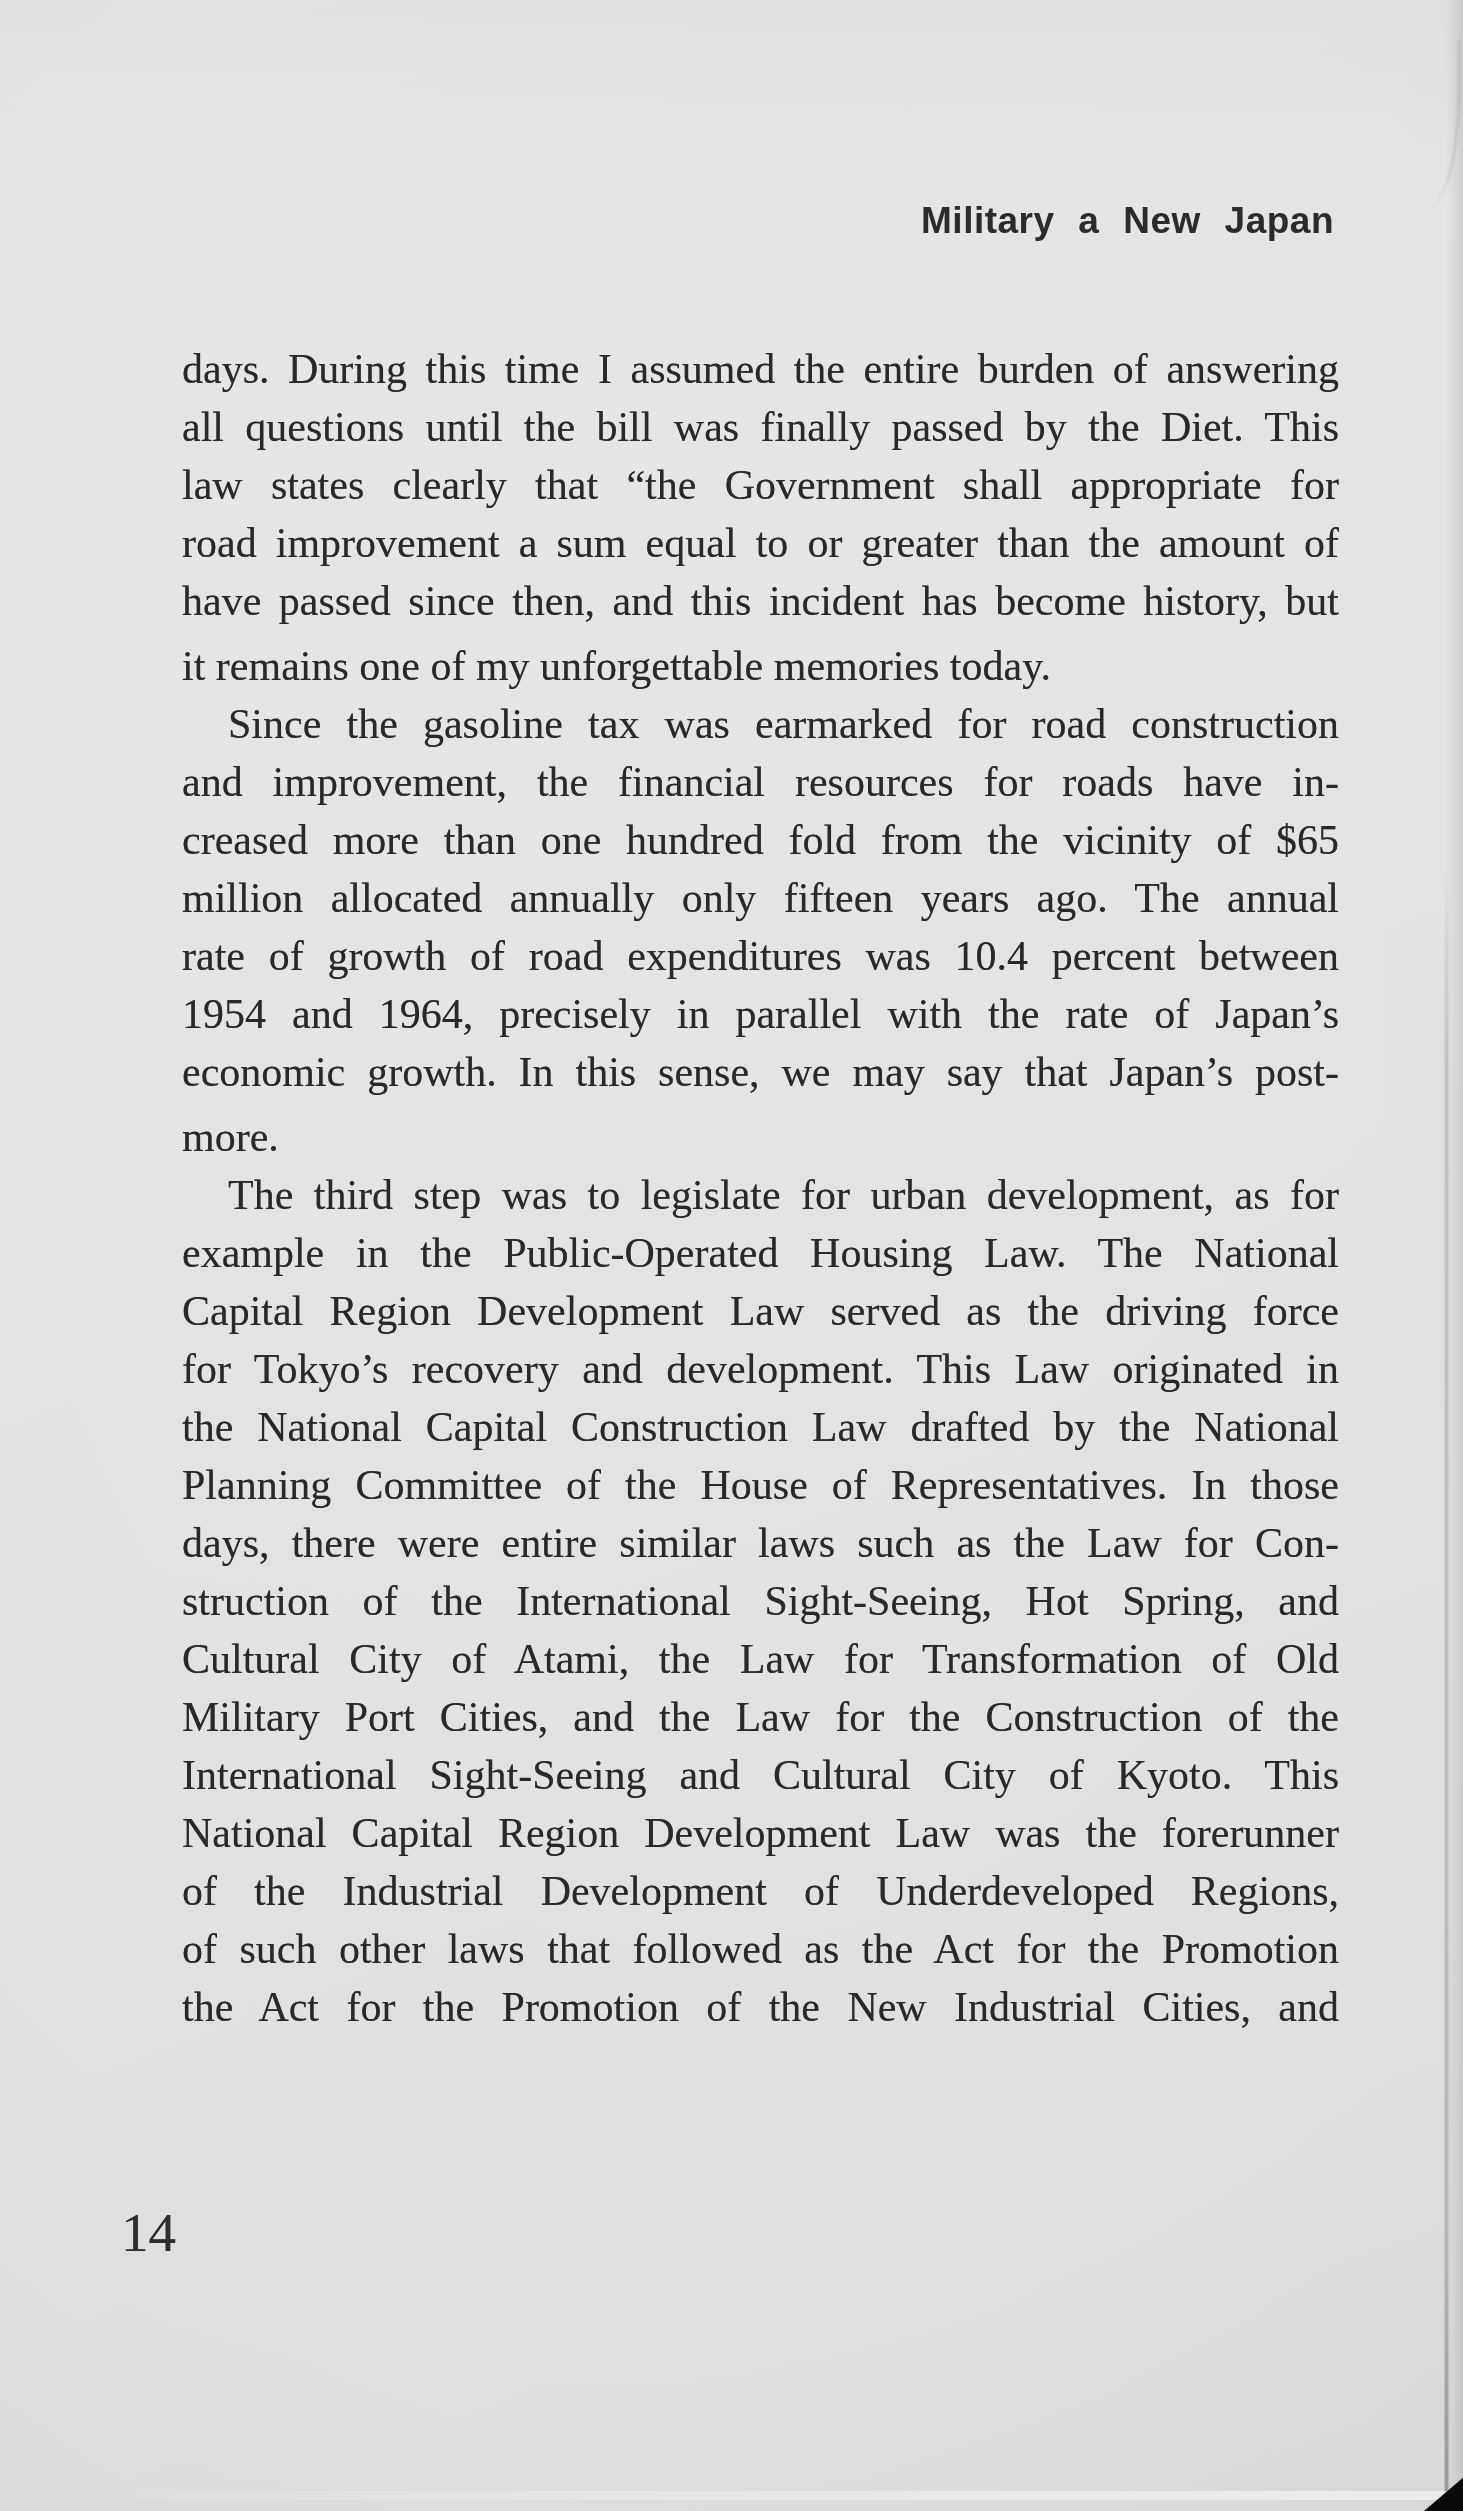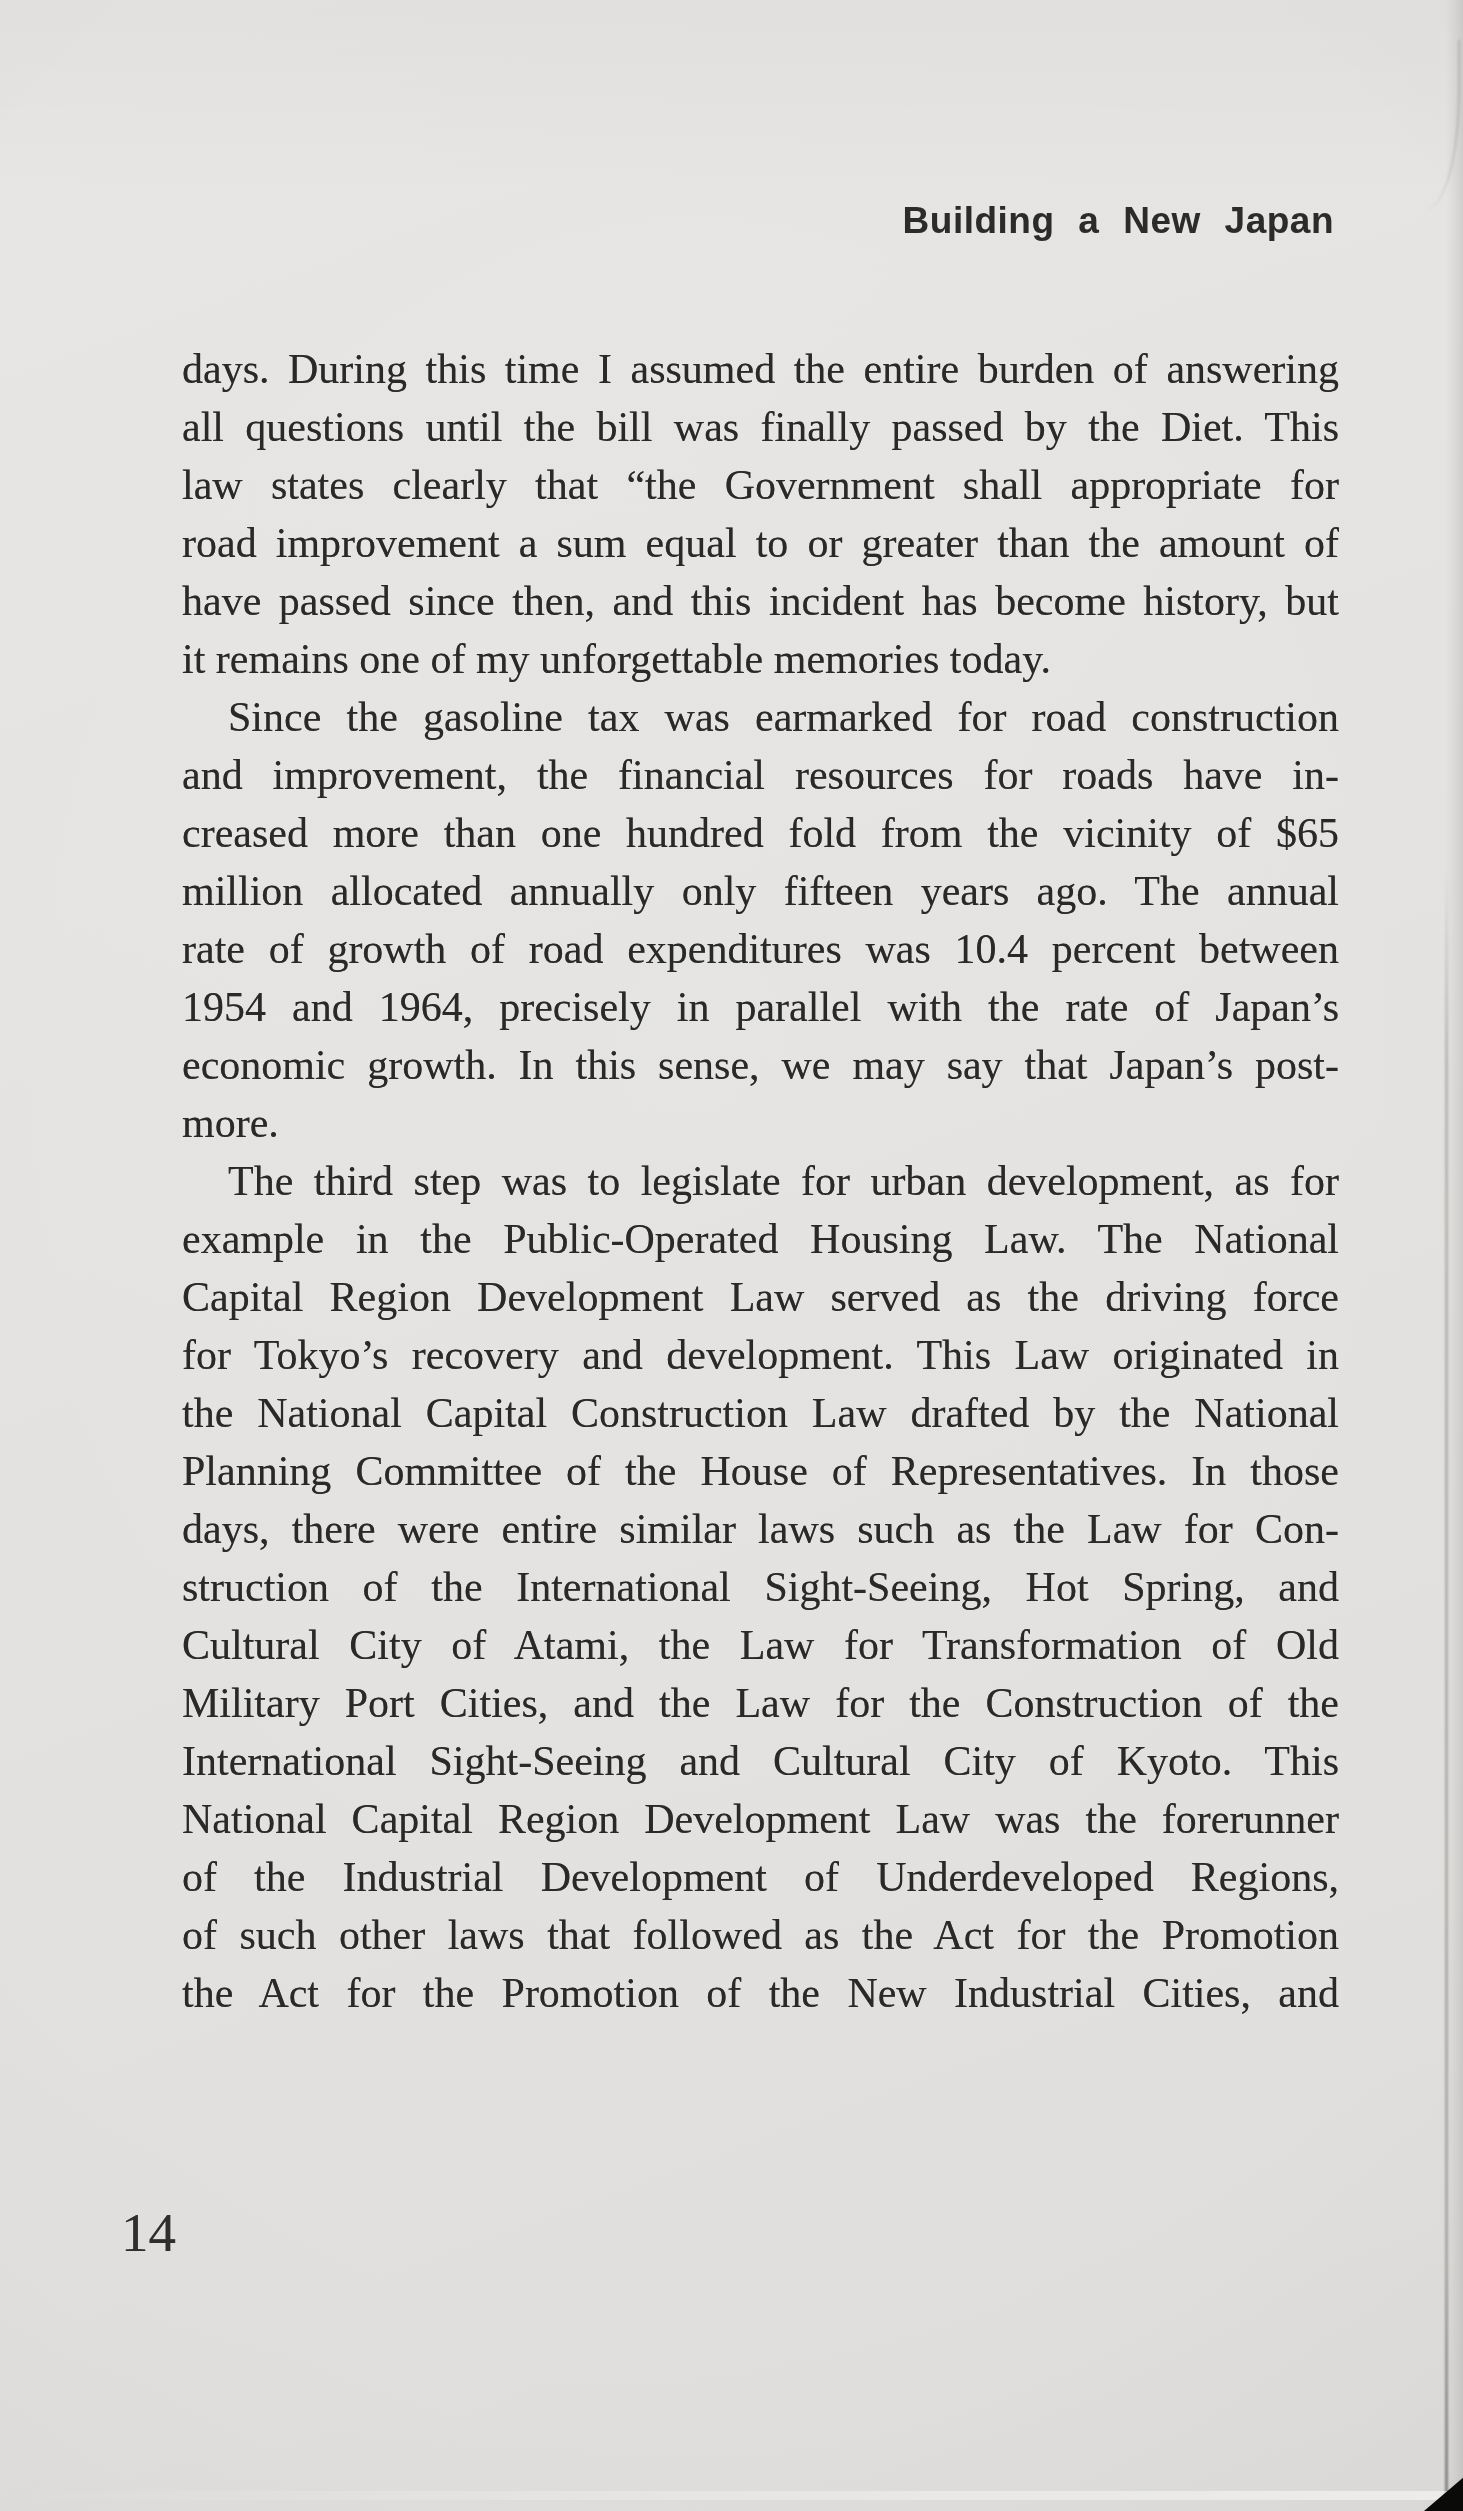--- a/index.html
+++ b/index.html
@@ -53,20 +53,21 @@
 7;
     color: #292927;
     text-shadow: 0 0 0.6px rgba(45,45,43,0.55);
   }
   .line {
     text-align: justify;
     text-align-last: justify;
   }
   .line.nojust {
     text-align-last: left;
+    margin-top: 7px;
   }
   .line.indent {
     text-indent: 46px;
   }
   .page-number {
     position: absolute;
     left: 121px;
     top: 2204px;
     font-size: 55px;
     line-height: 58px;
@@ -147,21 +148,21 @@
     border-left: 40px solid transparent;
     pointer-events: none;
   }
 </style>
 </head>
 <body>
 
 <div class="page">
   <div class="vignette"></div>
 
-  <div class="running-head">Building a New Japan</div>
+  <div class="running-head">Military a New Japan</div>
 
   <div class="body-text">
       <div>
         <div class="line">days. During this time I assumed the entire burden of answering</div>
         <div class="line">all questions until the bill was finally passed by the Diet. This</div>
         <div class="line">law states clearly that “the Government shall appropriate for</div>
         <div class="line">road improvement a sum equal to or greater than the amount of</div>
         <div class="line">have passed since then, and this incident has become history, but</div>
         <div class="line nojust">it remains one of my unforgettable memories today.</div>
       </div>

